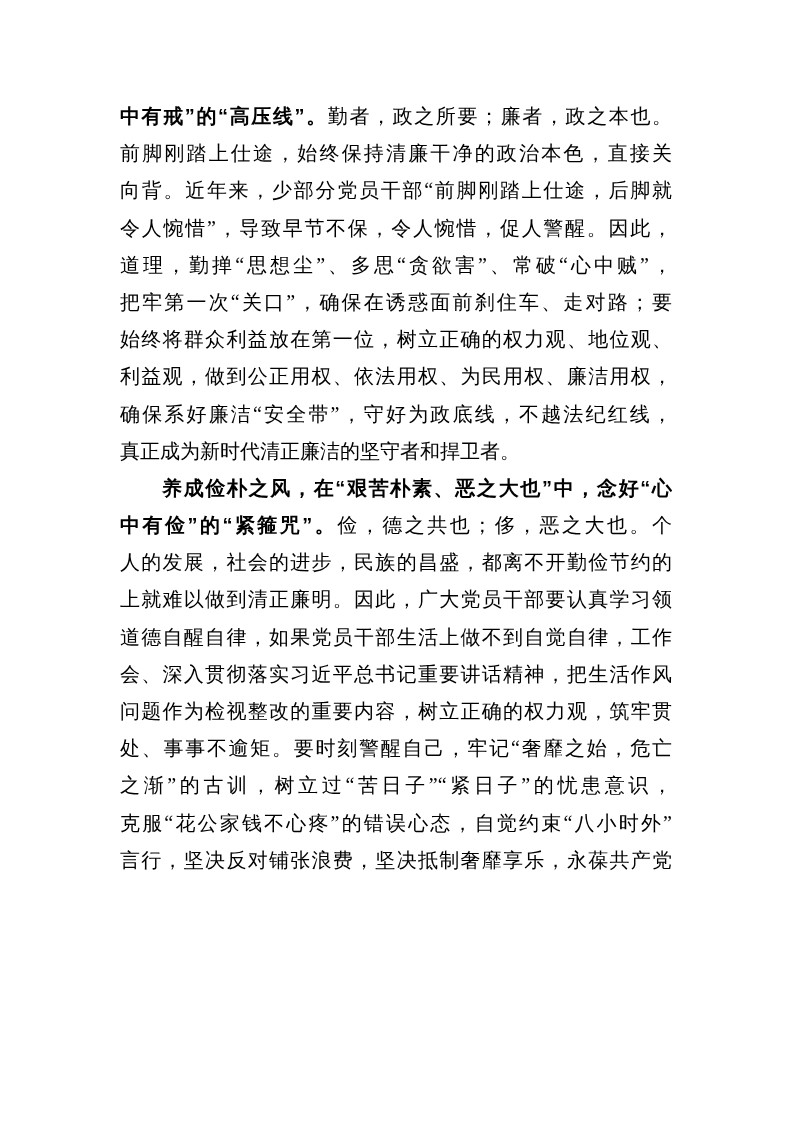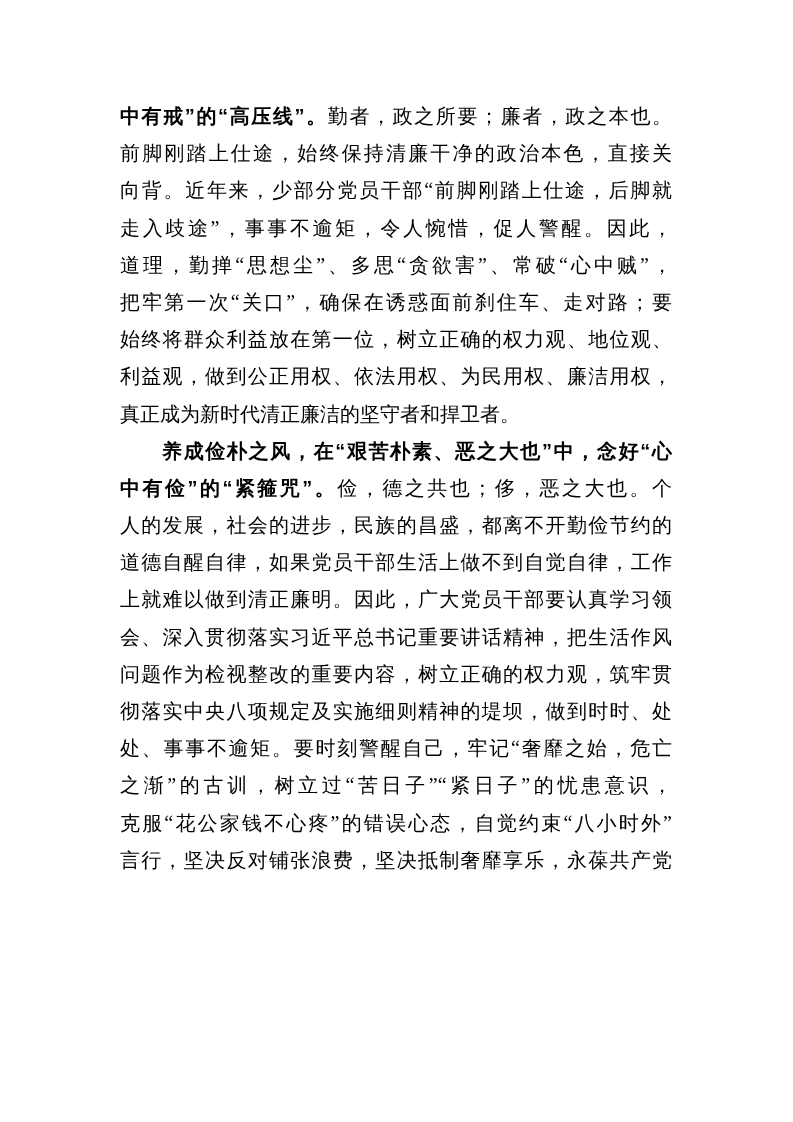--- a/index.html
+++ b/index.html
@@ -48,32 +48,32 @@
   }
 </style>
 </head>
 <body>
 
 <div class="page">
   <div class="text-block">
       <div class="line"><span class="seg bold">中有戒”的“高压线”。</span><span class="seg">勤者，政之所要；廉者，政之本也。</span></div>
       <div class="line"><span class="seg">前脚刚踏上仕途，始终保持清廉干净的政治本色，直接关</span></div>
       <div class="line"><span class="seg">向背。近年来，少部分党员干部“前脚刚踏上仕途，后脚就</span></div>
-      <div class="line"><span class="seg">走入歧途”，事事不逾矩，令人惋惜，促人警醒。因此，</span></div>
+      <div class="line"><span class="seg">令人惋惜”，导致早节不保，令人惋惜，促人警醒。因此，</span></div>
       <div class="line"><span class="seg">道理，勤掸“思想尘”、多思“贪欲害”、常破“心中贼”，</span></div>
       <div class="line"><span class="seg">把牢第一次“关口”，确保在诱惑面前刹住车、走对路；要</span></div>
       <div class="line"><span class="seg">始终将群众利益放在第一位，树立正确的权力观、地位观、</span></div>
       <div class="line"><span class="seg">利益观，做到公正用权、依法用权、为民用权、廉洁用权，</span></div>
+      <div class="line"><span class="seg">确保系好廉洁“安全带”，守好为政底线，不越法纪红线，</span></div>
       <div class="line para-end"><span class="seg">真正成为新时代清正廉洁的坚守者和捍卫者。</span></div>
       <div class="line indent"><span class="seg bold">养成俭朴之风，在“艰苦朴素、恶之大也”中，念好“心</span></div>
       <div class="line"><span class="seg bold">中有俭”的“紧箍咒”。</span><span class="seg">俭，德之共也；侈，恶之大也。个</span></div>
       <div class="line"><span class="seg">人的发展，社会的进步，民族的昌盛，都离不开勤俭节约的</span></div>
+      <div class="line"><span class="seg">上就难以做到清正廉明。因此，广大党员干部要认真学习领</span></div>
       <div class="line"><span class="seg">道德自醒自律，如果党员干部生活上做不到自觉自律，工作</span></div>
-      <div class="line"><span class="seg">上就难以做到清正廉明。因此，广大党员干部要认真学习领</span></div>
       <div class="line"><span class="seg">会、深入贯彻落实习近平总书记重要讲话精神，把生活作风</span></div>
       <div class="line"><span class="seg">问题作为检视整改的重要内容，树立正确的权力观，筑牢贯</span></div>
-      <div class="line"><span class="seg">彻落实中央八项规定及实施细则精神的堤坝，做到时时、处</span></div>
       <div class="line"><span class="seg">处、事事不逾矩。要时刻警醒自己，牢记“奢靡之始，危亡</span></div>
       <div class="line"><span class="seg">之渐”的古训，树立过“苦日子”“紧日子”的忧患意识，</span></div>
       <div class="line"><span class="seg">克服“花公家钱不心疼”的错误心态，自觉约束“八小时外”</span></div>
       <div class="line"><span class="seg">言行，坚决反对铺张浪费，坚决抵制奢靡享乐，永葆共产党</span></div>
     </div>
 </div>
 
 </body></html>

